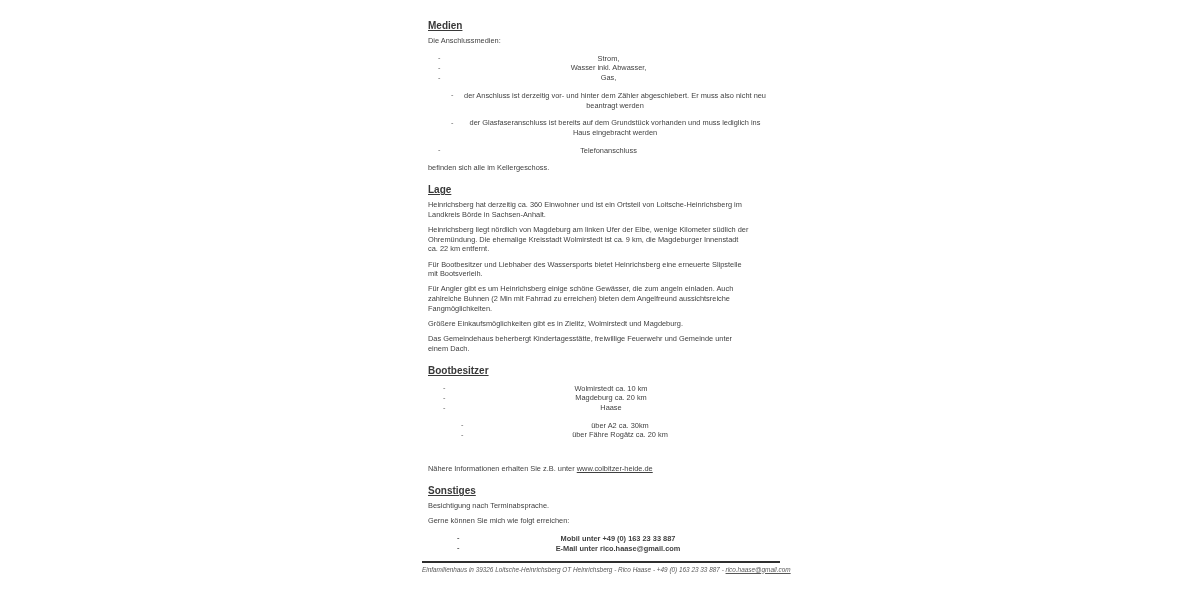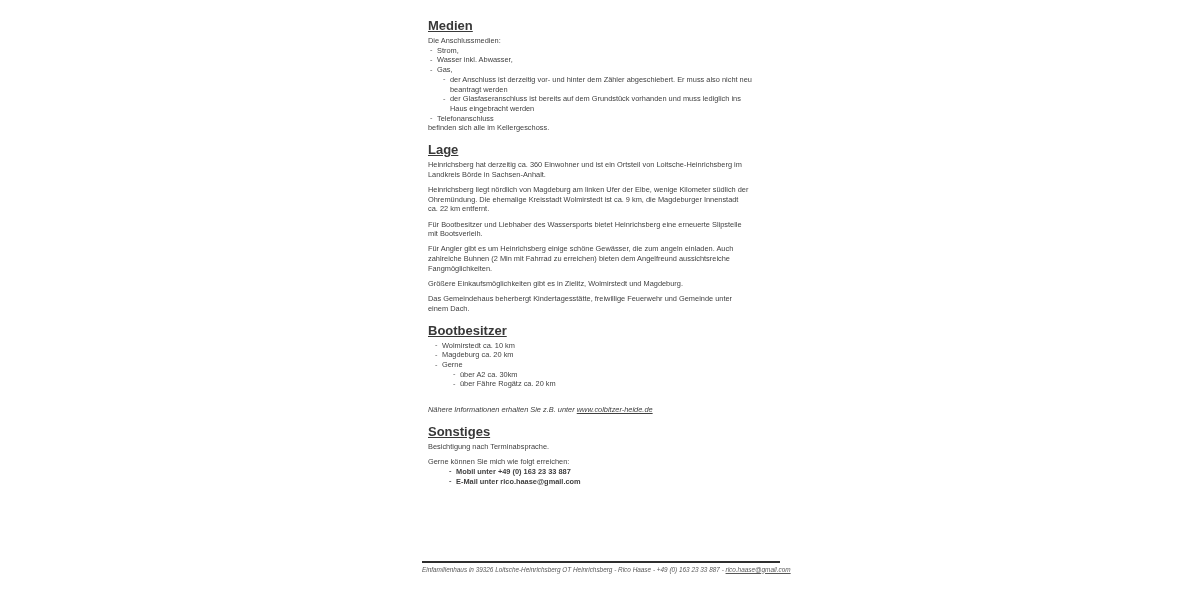--- a/index.html
+++ b/index.html
@@ -11,55 +11,55 @@
     overflow: hidden;
   }
   .doc {
     position: absolute;
     left: 428px; top: 20px;
     width: 352px;
     font-size: 7.4px;
     line-height: 9.7px;
   }
   h3 {
-    font-size: 13px;
+    font-size: 10px;
     line-height: 11px;
     font-weight: bold;
     text-decoration: underline;
     color: #383838;
     margin: 0 0 5px 0;
   }
   section { margin: 0; }
   section + section { margin-top: 11px; }
   p {
     margin: 0 0 5.5px 0;
     white-space: pre-line;
   }
   p.tight { margin-bottom: 0; }
   ul.lst {
     list-style: none;
-    margin: 0; padding: 0;
+    margin: 8px; padding: 0; text-align: center;
   }
   ul.lst li {
     position: relative;
     padding-left: 7px;
     white-space: pre-line;
   }
   ul.lst li::before {
     content: "-";
     position: absolute;
     left: 0; top: -0.5px;
     color: #5a5a5a;
   }
   .pl2  { padding-left: 2px  !important; }
   .pl7  { padding-left: 7px  !important; }
   .pl15 { padding-left: 15px !important; }
   .pl21 { padding-left: 21px !important; font-weight: bold; }
   .pl25 { padding-left: 25px !important; }
-  .info { margin-top: 16px; font-style: italic; }
+  .info { margin-top: 24px; }
   a.doc-link {
     color: #3f3f3f;
     text-decoration: underline;
     cursor: pointer;
   }
   .footer {
     position: absolute;
     left: 422px; top: 561px;
     width: 358px;
     border-top: 2px solid #2e2e2e;
@@ -119,21 +119,21 @@
     <p>Größere Einkaufsmöglichkeiten gibt es in Zielitz, Wolmirstedt und Magdeburg.</p>
     <p>Das Gemeindehaus beherbergt Kindertagesstätte, freiwillige Feuerwehr und Gemeinde unter
 einem Dach.</p>
   </section>
 
   <section>
     <h3>Bootbesitzer</h3>
     <ul class="lst pl7">
       <li>Wolmirstedt ca. 10 km</li>
       <li>Magdeburg ca. 20 km</li>
-      <li>Gerne</li>
+      <li>Haase</li>
     </ul>
     <ul class="lst pl25">
       <li>über A2 ca. 30km</li>
       <li>über Fähre Rogätz ca. 20 km</li>
     </ul>
     <p class="info"><span>Nähere Informationen erhalten Sie z.B. unter</span> <a class="doc-link">www.colbitzer-heide.de</a></p>
   </section>
 
   <section>
     <h3>Sonstiges</h3>

